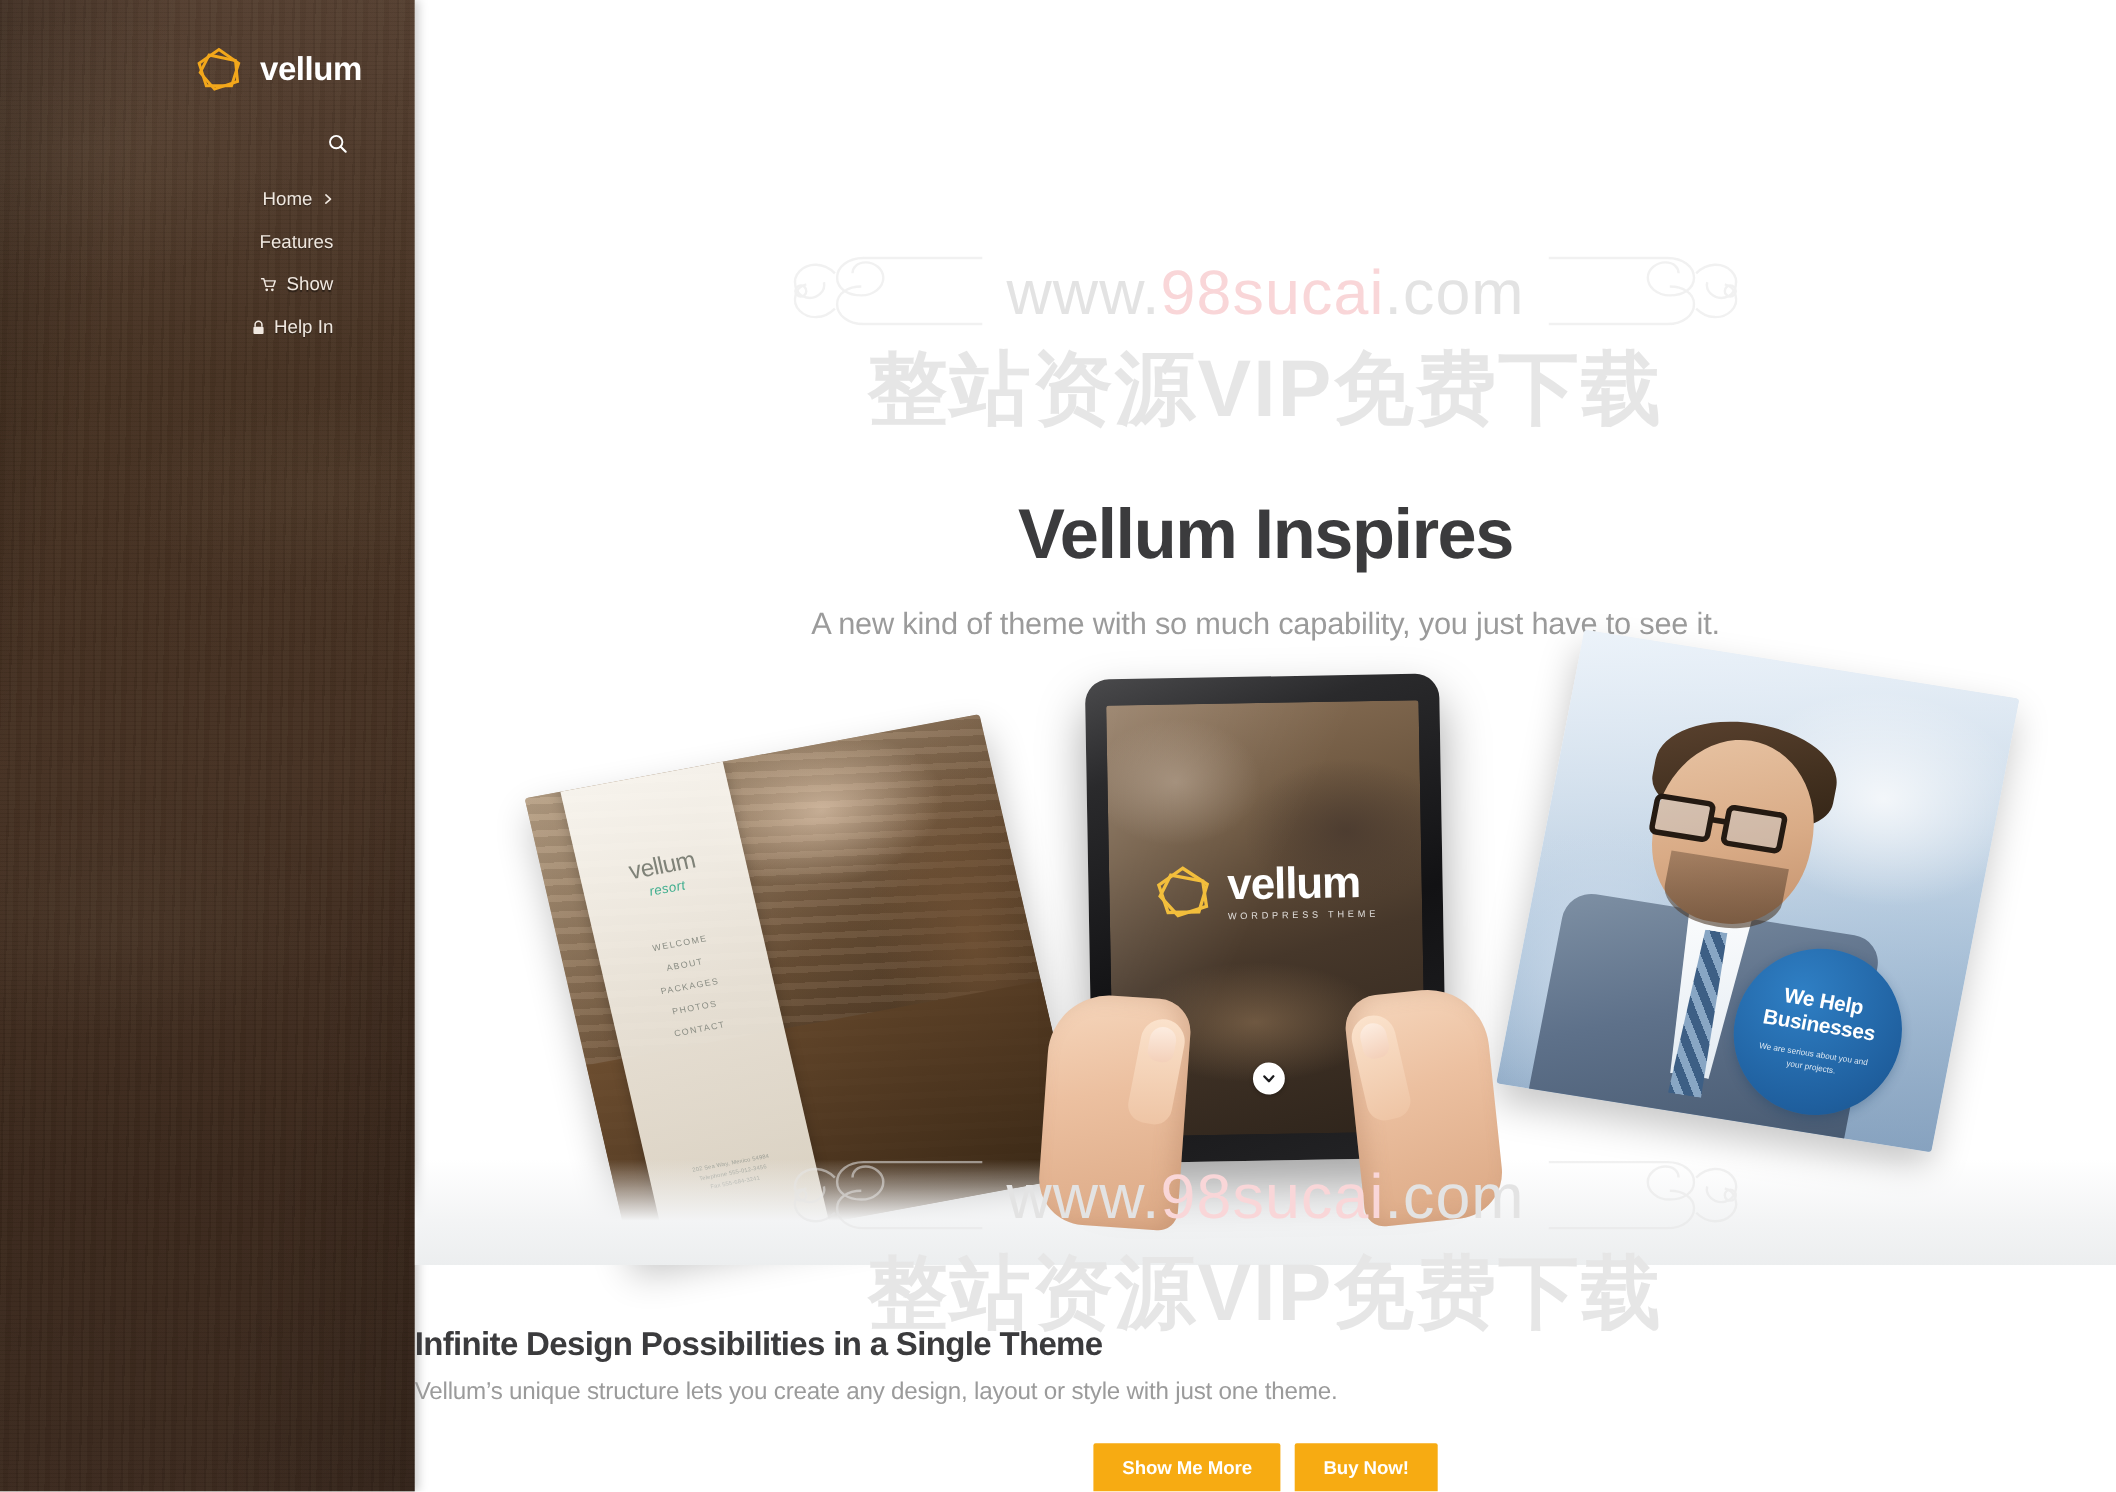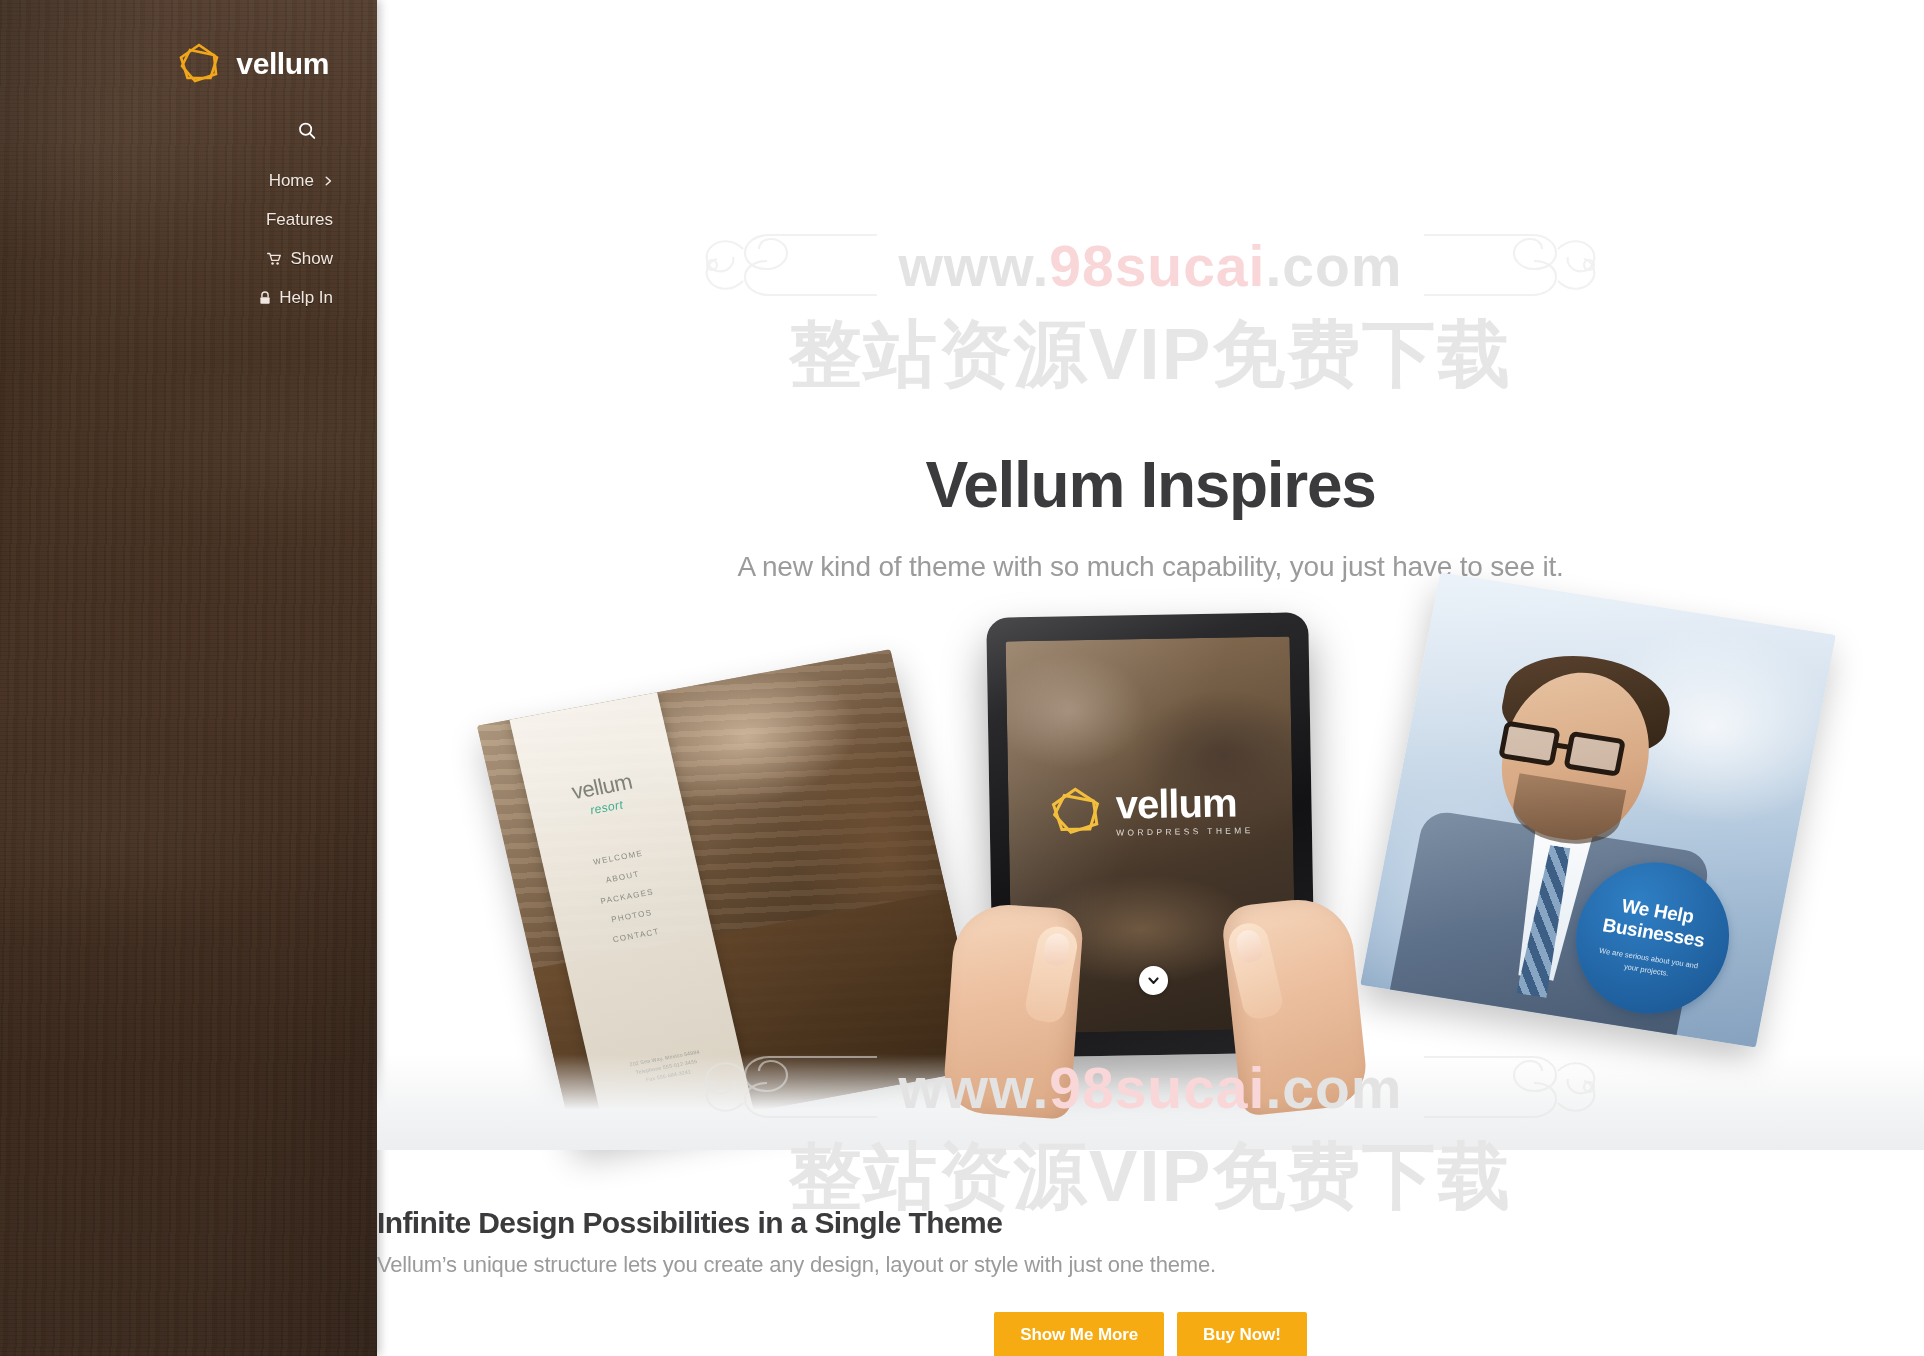--- a/index.html
+++ b/index.html
@@ -59,21 +59,21 @@
   }
   .search-btn {
     width:26px; height:26px; cursor:pointer;
     display:flex; align-items:center; justify-content:center;
   }
 
   
   nav { margin-top:17px; }
   .nav-item {
     display:flex; align-items:center; justify-content:flex-end;
-    gap:8px; padding-right:44px; height:39px;
+    gap:8px; padding-right:74px; height:39px;
     color:#f0e8e0; font-size:17px; cursor:pointer;
     text-shadow:0 1px 1px rgba(0,0,0,.45);
   }
   .nav-label { white-space:nowrap; }
   .nav-ico { display:flex; align-items:center; }
   .chev-right { margin-left:2px; display:flex; align-items:center; }
 
   
   #main {
     position:absolute; left:377px; top:0;
@@ -81,21 +81,21 @@
     background:#ffffff; overflow:hidden;
   }
 
   
   .wm {
     position:absolute; left:0; width:100%;
     text-align:center; pointer-events:none;
     user-select:none; z-index:30;
   }
   .wm-url {
-    font-size:57px; letter-spacing:1px; font-weight:700;
+    font-size:57px; letter-spacing:1px; font-weight:400;
     color:#e3e3e3; line-height:1; white-space:nowrap;
   }
   .wm-url .hl { color:#f9d6d8; }
   .wm-cn {
     font-size:73px; font-weight:700; letter-spacing:2px;
     color:#e6e6e6; line-height:1; margin-top:22px; white-space:nowrap;
   }
   .wm-orn {
     position:absolute; top:50%; transform:translateY(-50%);
     opacity:.55;

